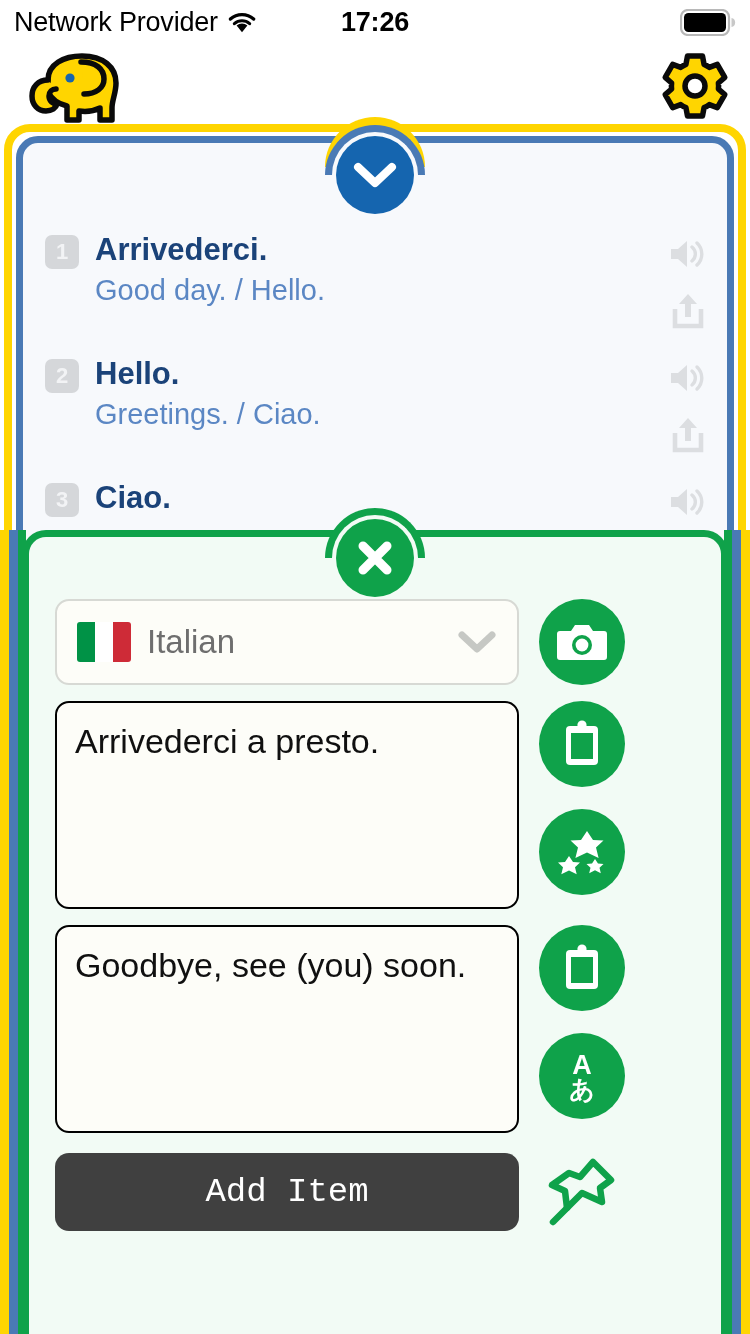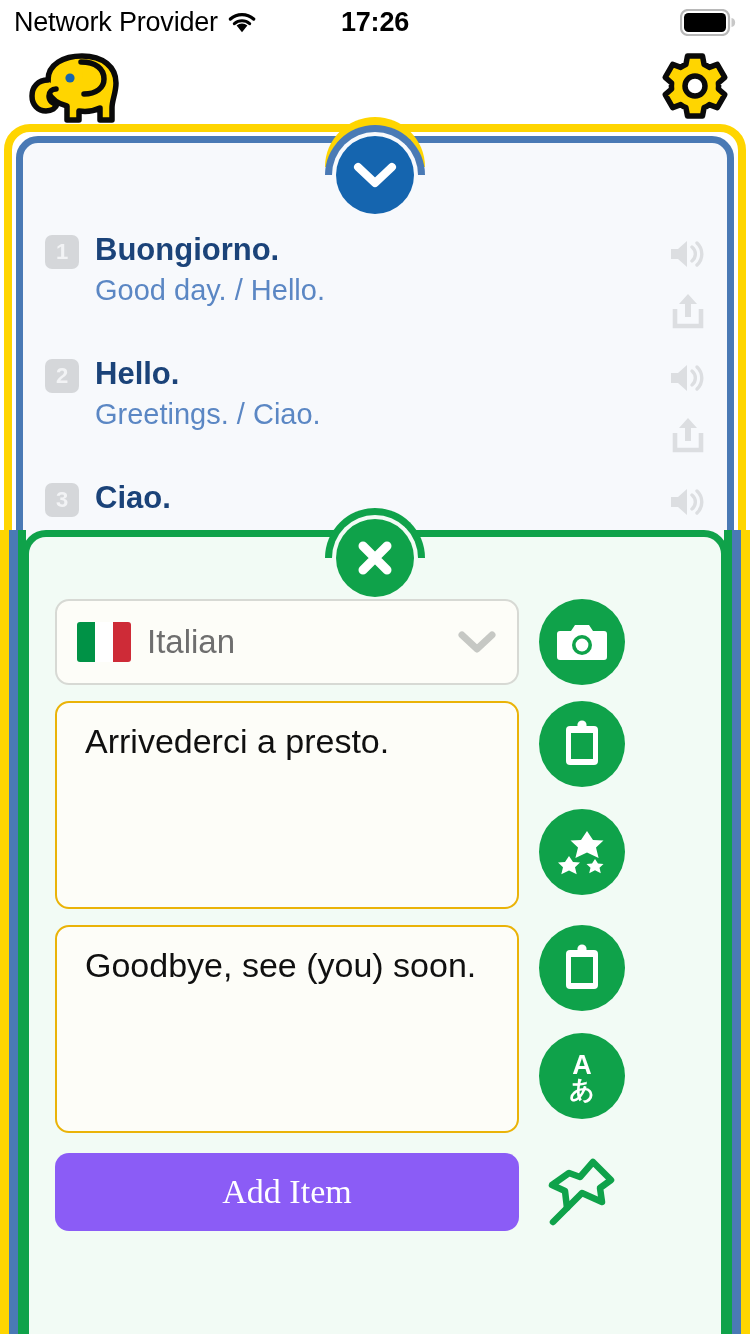--- a/index.html
+++ b/index.html
@@ -313,45 +313,45 @@
     align-items: center;
     justify-content: center;
     cursor: pointer;
     flex: 0 0 auto;
   }
 
   .text-area-box {
     flex: 1 1 auto;
     height: 208px;
     background: #FDFDF8;
-    border: 2px solid #eab308;
+    border: 2px solid #000000;
     border-radius: 14px;
-    padding: 16px 28px;
+    padding: 16px 18px;
     font-size: 34px;
     color: #101010;
     line-height: 1.3;
     overflow: hidden;
     cursor: text;
   }
 
   #add-item-row {
     display: flex;
     align-items: center;
     gap: 20px;
     margin-top: 14px;
   }
   #add-item-button {
     flex: 1 1 auto;
     height: 78px;
-    background: #8b5cf6;
+    background: #404040;
     border: none;
     border-radius: 14px;
     color: #ffffff;
     font-size: 34px;
-    font-family: Liberation Serif, serif;
+    font-family: Liberation Mono, monospace;
     cursor: pointer;
     display: flex;
     align-items: center;
     justify-content: center;
   }
 
   .icon-svg { display: block; }
 </style>
 </head>
 <body>
@@ -406,21 +406,21 @@
   </div>
 
   <div id="yellow-frame"></div>
   <div id="blue-frame"></div>
 
   <div id="vocab-list">
 
     <div class="vocab-row">
       <div class="vocab-num">1</div>
       <div class="vocab-texts">
-        <div class="vocab-term">Buongiorno.</div>
+        <div class="vocab-term">Arrivederci.</div>
         <div class="vocab-gloss">Good day. / Hello.</div>
       </div>
       <div class="vocab-actions">
         <span>
           <svg class="icon-svg" width="42" height="34" viewBox="0 0 42 34">
             <path d="M4 12 h7 L20 4 v26 l-9-8 H4 Z" fill="#DCDEE1"></path>
             <path d="M25 10 a9 9 0 0 1 0 14" stroke="#DCDEE1" stroke-width="3.4" fill="none" stroke-linecap="round"></path>
             <path d="M30 6 a15 15 0 0 1 0 22" stroke="#DCDEE1" stroke-width="3.4" fill="none" stroke-linecap="round"></path>
           </svg>
         </span>

